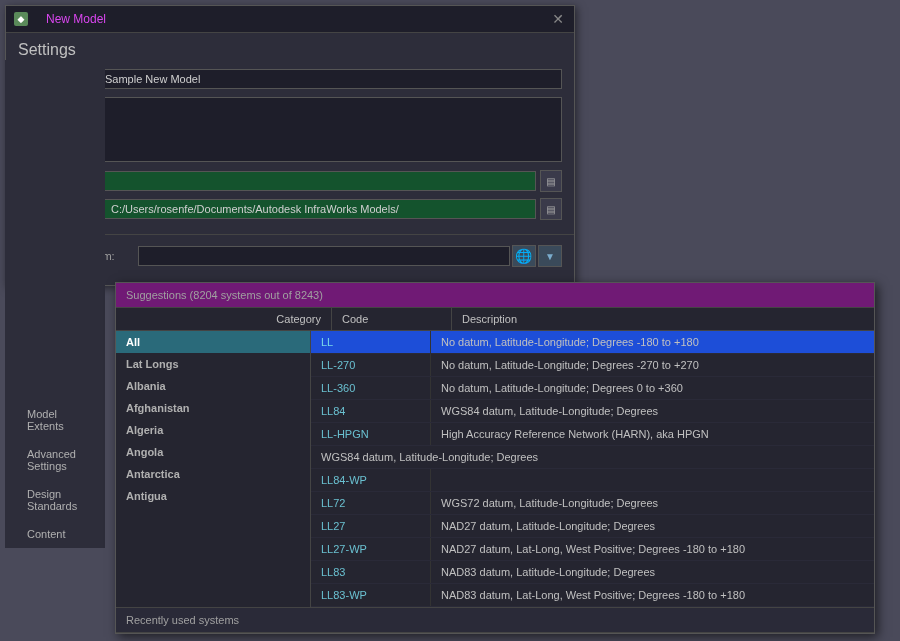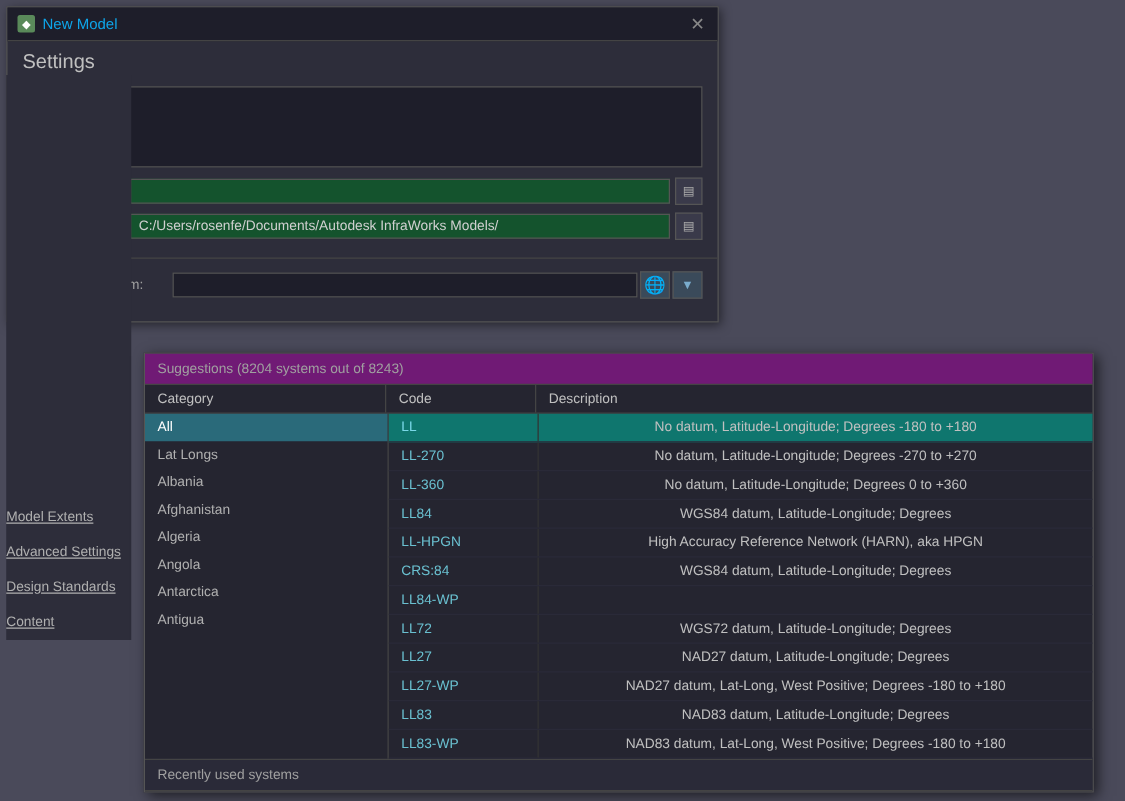--- a/index.html
+++ b/index.html
@@ -42,22 +42,23 @@
       height: 14px;
       background: #5a8a5a;
       border-radius: 2px;
       display: flex;
       align-items: center;
       justify-content: center;
       font-size: 9px;
       color: white;
     }
     .title-text {
-      color: #0ea5e9;
+      color: #d946ef;
       font-size: 12px;
+      margin-left: 12px;
     }
     .close-btn {
       width: 16px;
       height: 16px;
       background: transparent;
       border: none;
       color: #888;
       cursor: pointer;
       font-size: 14px;
       display: flex;
@@ -68,25 +69,24 @@
 
     
     .sidebar {
       position: absolute;
       top: 60px;
       left: 5px;
       width: 100px;
       background: #2d2d3a;
     }
     .sidebar-item {
-      padding: 8px 0;
+      padding: 8px 22px;
       font-size: 11px;
       color: #b0b0b0;
       cursor: pointer;
-      text-decoration: underline;
     }
 
     
     .main-content {
       padding: 0;
     }
 
     
     .settings-section {
       padding: 8px 12px;
@@ -240,26 +240,27 @@
       color: #a0a0a0;
       border-bottom: 1px solid #444;
       background: #701a75;
     }
 
     .dropdown-cols-header {
       display: flex;
       border-bottom: 1px solid #444;
     }
     .col-header-cat {
-      width: 193px;
+      width: 216px;
       padding: 5px 10px;
       font-size: 11px;
       color: #c0c0c0;
       border-right: 1px solid #444;
       flex-shrink: 0;
+      text-align: right;
     }
     .col-header-code {
       width: 120px;
       padding: 5px 10px;
       font-size: 11px;
       color: #c0c0c0;
       border-right: 1px solid #444;
       flex-shrink: 0;
     }
     .col-header-desc {
@@ -277,55 +278,55 @@
     .category-list {
       width: 195px;
       border-right: 1px solid #444;
       flex-shrink: 0;
     }
     .category-item {
       padding: 5px 10px;
       font-size: 11px;
       color: #b0b0b0;
       cursor: pointer;
+      font-weight: bold;
     }
     .category-item.selected {
       background: #2a6a7a;
       color: #fff;
     }
 
     
     .results-list {
       flex: 1;
     }
     .result-row {
       display: flex;
       cursor: pointer;
       border-bottom: 1px solid #2a2a38;
     }
     .result-row.selected {
-      background: #0f766e;
+      background: #1d4ed8;
     }
     .result-code {
       width: 120px;
       padding: 5px 10px;
       font-size: 11px;
       color: #6ac0d0;
       border-right: 1px solid #333;
       flex-shrink: 0;
     }
     .result-row.selected .result-code {
       color: #7ad8e8;
     }
     .result-desc {
       flex: 1;
       padding: 5px 10px;
       font-size: 11px;
       color: #c0c0c0;
-      text-align: center;
     }
 
     
     .recently-header {
       padding: 6px 10px;
       font-size: 11px;
       color: #a0a0a0;
       background: #2a2a38;
       border-top: 1px solid #444;
       border-bottom: 1px solid #444;
@@ -342,20 +343,24 @@
       <span class="title-text">New Model</span>
     </div>
     <button class="close-btn">✕</button>
   </div>
 
   <div class="main-content">
 
     <div class="settings-section">
       <div class="section-title">Settings</div>
 
+      <div class="form-row">
+        <span class="form-label">Name:</span>
+        <input class="form-input" type="text" value="Sample New Model" style="">
+      </div>
 
       <div class="form-row">
         <span class="form-label">Description:</span>
         <textarea class="form-textarea" style=""></textarea>
       </div>
 
       <div class="radio-row">
         <div class="radio-dot active"></div>
         <span class="radio-label">Collaborate:</span>
         <div class="radio-input-row">
@@ -433,21 +438,20 @@
       </div>
       <div class="result-row">
         <div class="result-code">LL84</div>
         <div class="result-desc">WGS84 datum, Latitude-Longitude; Degrees</div>
       </div>
       <div class="result-row">
         <div class="result-code">LL-HPGN</div>
         <div class="result-desc">High Accuracy Reference Network (HARN), aka HPGN</div>
       </div>
       <div class="result-row">
-        <div class="result-code">CRS:84</div>
         <div class="result-desc">WGS84 datum, Latitude-Longitude; Degrees</div>
       </div>
       <div class="result-row">
         <div class="result-code">LL84-WP</div>
       </div>
       <div class="result-row">
         <div class="result-code">LL72</div>
         <div class="result-desc">WGS72 datum, Latitude-Longitude; Degrees</div>
       </div>
       <div class="result-row">

